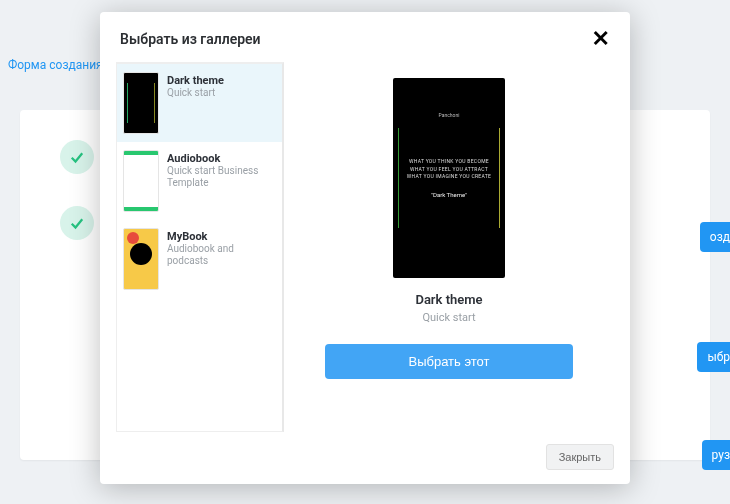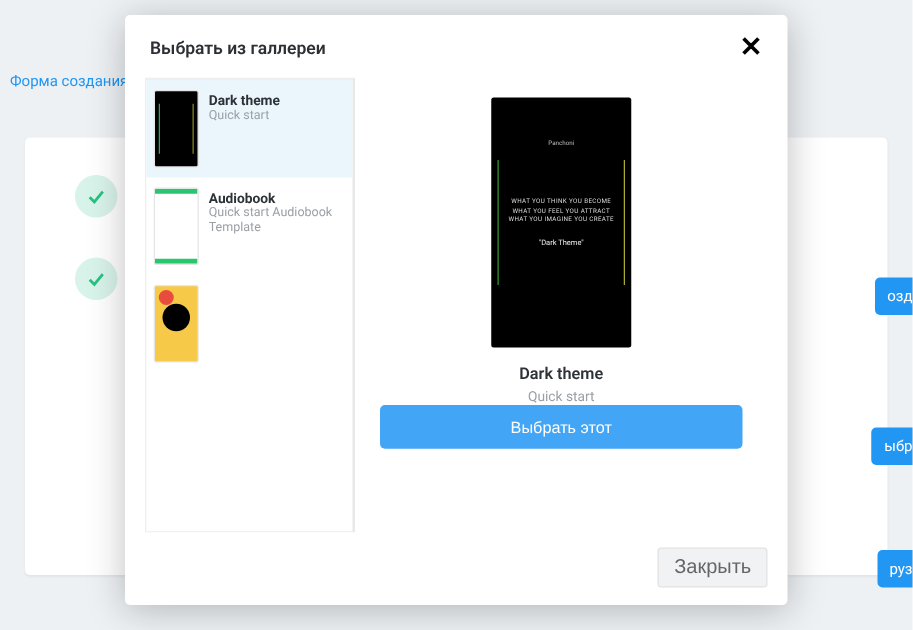--- a/index.html
+++ b/index.html
@@ -42,23 +42,23 @@
   .item-sub { font-size:10px; color:#9aa0a6; line-height:1.2;}
   .preview { flex:1; display:flex; flex-direction:column; align-items:center; padding:16px 10px 10px;}
   .phone { width:112px; height:200px; background:#000; border-radius:2px; position:relative; display:flex; flex-direction:column; align-items:center; justify-content:center; padding:10px; color:#ddd;}
   .phone .logo { font-size:5px; color:#bbb; position:absolute; top:34px;}
   .phone .msg { font-size:5px; text-align:center; line-height:1.5; letter-spacing:.3px;}
   .phone .name { font-size:6px; color:#eee; margin-top:10px;}
   .phone .line-l{position:absolute;left:5px;top:50px;bottom:50px;width:1px;background:#393;}
   .phone .line-r{position:absolute;right:5px;top:50px;bottom:50px;width:1px;background:#aa3;}
   .preview-title { font-size:13px; font-weight:600; margin-top:14px; color:#2d3138;}
   .preview-sub { font-size:11px; color:#9aa0a6; margin-top:4px;}
-  .select-btn { margin-top:0; width:290px; max-width:100%; padding:10px; background:#42a5f5; color:#fff; border:none; border-radius:4px; font-size:13px; cursor:pointer;}
+  .select-btn { margin-top:20px; width:248px; max-width:100%; padding:10px; background:#42a5f5; color:#fff; border:none; border-radius:4px; font-size:13px; cursor:pointer;}
   .modal-foot { padding:12px 16px 14px; display:flex; justify-content:flex-end;}
-  .close-btn { padding:6px 12px; background:#f1f2f3; border:1px solid #e2e2e2; color:#666; font-size:16px; border-radius:3px; cursor:pointer;}
+  .close-btn { padding:6px 12px; background:#f1f2f3; border:1px solid #e2e2e2; color:#666; font-size:11px; border-radius:3px; cursor:pointer;}
 
   
   .th-dark{background:#000;}
   .th-dark:before{content:"";position:absolute;left:3px;top:10px;bottom:10px;width:1px;background:#2a6;}
   .th-dark:after{content:"";position:absolute;right:3px;top:10px;bottom:10px;width:1px;background:#882;}
   .th-car{background:linear-gradient(#6aa 0 35%,#dde3e8 35% 100%);}
   .th-car:after{content:"";position:absolute;left:4px;right:4px;top:26px;height:20px;background:#fff;border-radius:2px;}
   .th-biz{background:#fff;}
   .th-biz:before{content:"";position:absolute;left:0;right:0;top:0;height:4px;background:#28c76f;}
   .th-biz:after{content:"";position:absolute;left:0;right:0;bottom:0;height:4px;background:#28c76f;}
@@ -110,25 +110,29 @@
             <div class="thumb th-dark"></div>
     <div class="item-txt">
       <div class="item-title">Dark theme</div>
       <div class="item-sub">Quick start</div>
     </div>
           </div>
           <div class="item">
             <div class="thumb th-biz"></div>
     <div class="item-txt">
       <div class="item-title">Audiobook</div>
-      <div class="item-sub">Quick start Audiobook Template</div>
+      <div class="item-sub">Quick start Business Template</div>
     </div>
           </div>
           <div class="item">
             <div class="thumb th-book"></div>
+    <div class="item-txt">
+      <div class="item-title">MyBook</div>
+      <div class="item-sub">Audiobook and podcasts</div>
+    </div>
           </div>
         </div>
       <div class="preview">
         <div class="phone">
           <div class="line-l"></div>
             <div class="line-r"></div>
           <div class="logo">Panchoni</div>
           <div class="msg" style="white-space:pre-line;">WHAT YOU THINK YOU BECOME
 WHAT YOU FEEL YOU ATTRACT
 WHAT YOU IMAGINE YOU CREATE</div>

